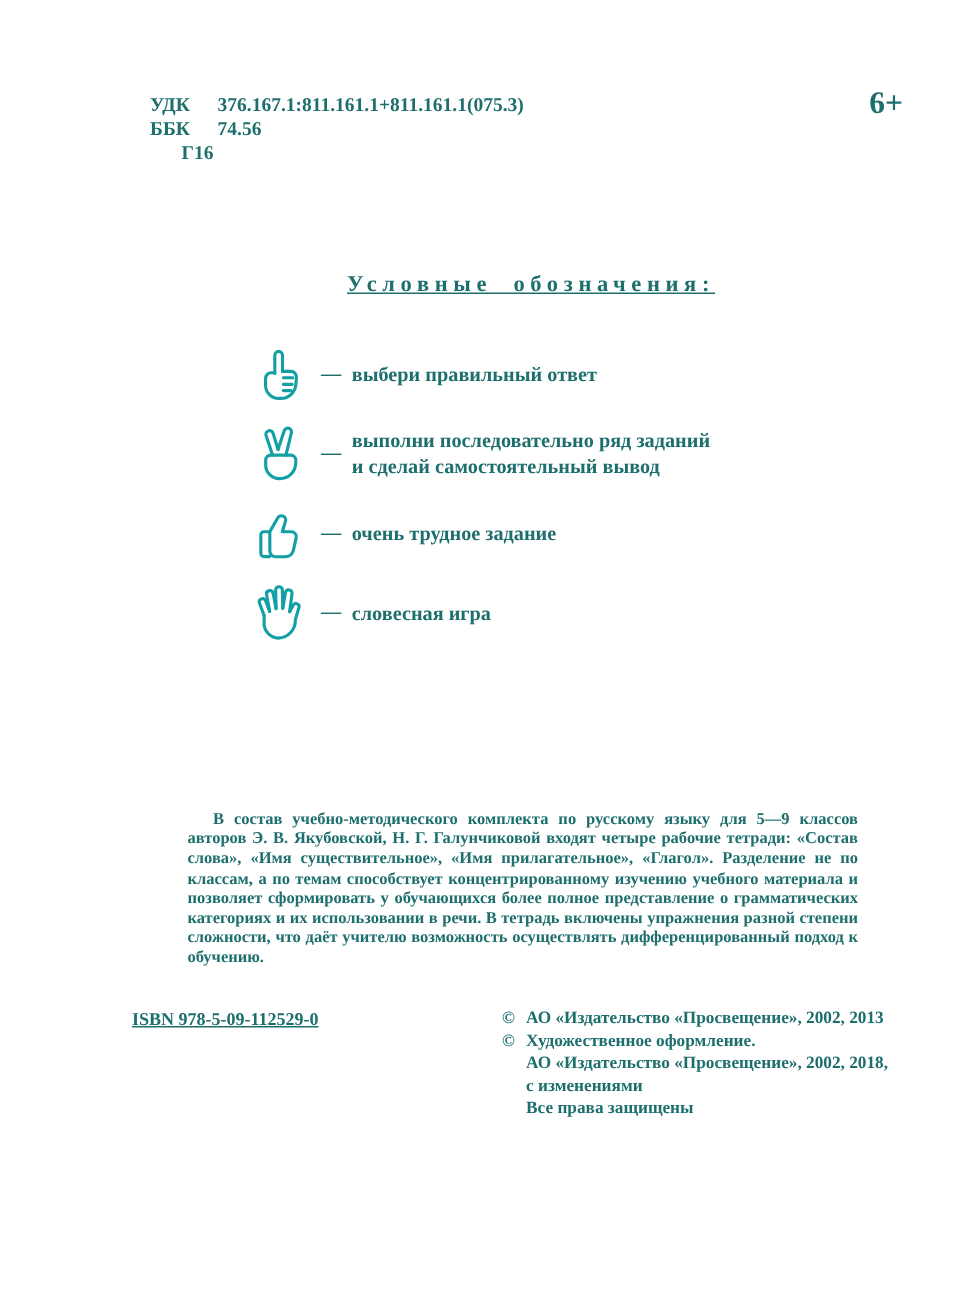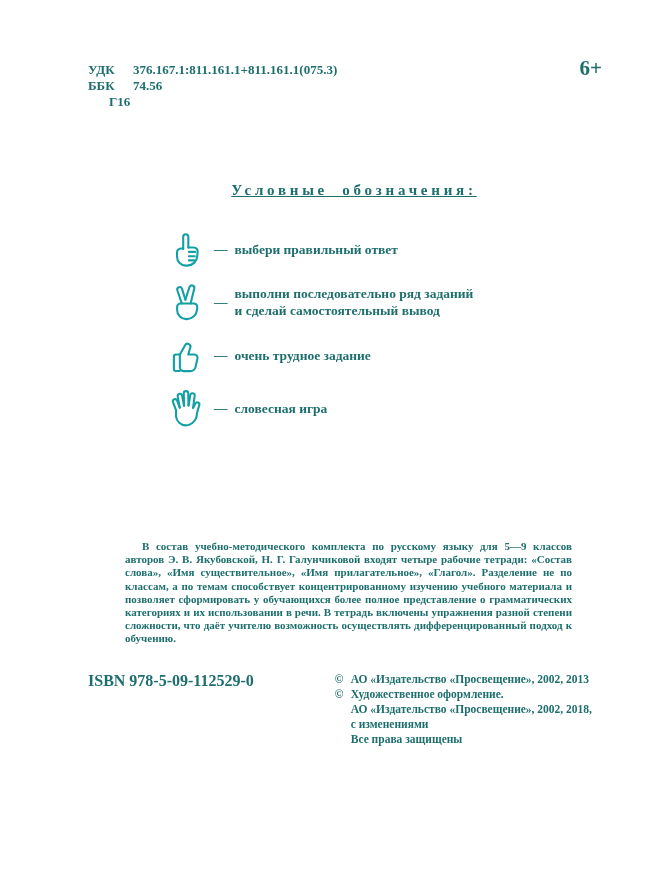--- a/index.html
+++ b/index.html
@@ -8,21 +8,21 @@
     width:650px;height:869px;
     margin:0 auto;
     background:#ffffff;
     box-sizing:border-box;
     padding:62px 58px 0 88px;
     font-family:"Liberation Serif","DejaVu Serif",serif;
     color:#1d6f6d;
     overflow:hidden;
   }
   
-  .codes{font-size:13px;font-weight:bold;line-height:16px;}
+  .codes{margin-left:12px;font-size:13px;font-weight:bold;line-height:16px;}
   .code-label{display:inline-block;width:45px;}
   .g16{margin-left:21px;}
   .age{
     position:absolute;top:56px;right:48px;
     font-size:21px;font-weight:bold;color:#1d6f6d;
   }
   
   .legend-title{
     margin:72px 0 0 0;
     text-align:center;
@@ -44,21 +44,21 @@
   .l:empty{display:none;}
   
   .annotation{margin:108px 0 0 37px;width:447px;}
   .annotation p{
     margin:0;
     font-size:11px;font-weight:bold;line-height:13.2px;
     text-align:justify;text-indent:17px;
   }
   
   .footer{display:flex;margin-top:26px;}
-  .isbn{font-size:16px;font-weight:bold;white-space:nowrap;}
+  .isbn{font-size:12px;font-weight:bold;white-space:nowrap;text-decoration:underline;}
   .copyright{margin-left:auto;font-size:11.5px;font-weight:bold;line-height:15px;}
   .c-line{display:flex;}
   .c-sym{display:inline-block;width:16px;flex:0 0 16px;}
   .c-txt{white-space:nowrap;}
 </style>
 </head>
 <body>
 
 <div class="page">
 

